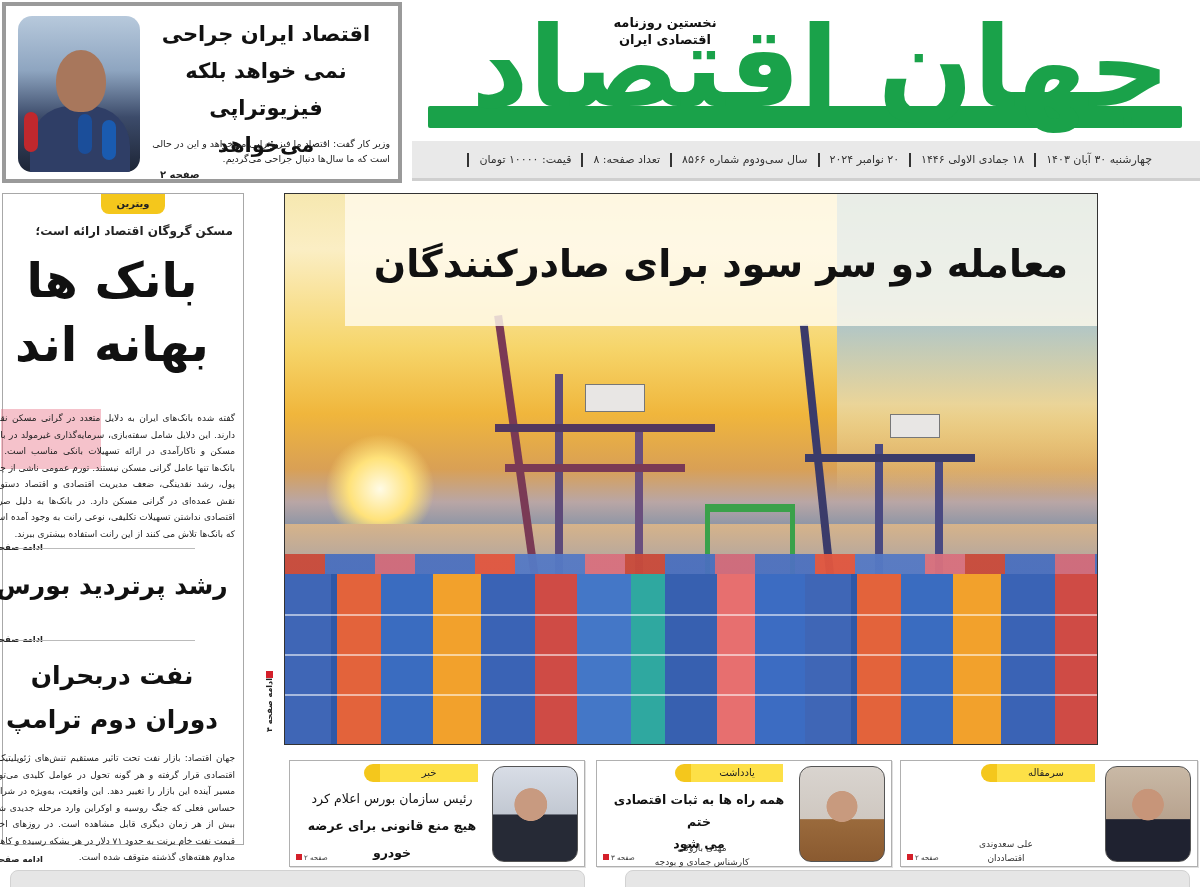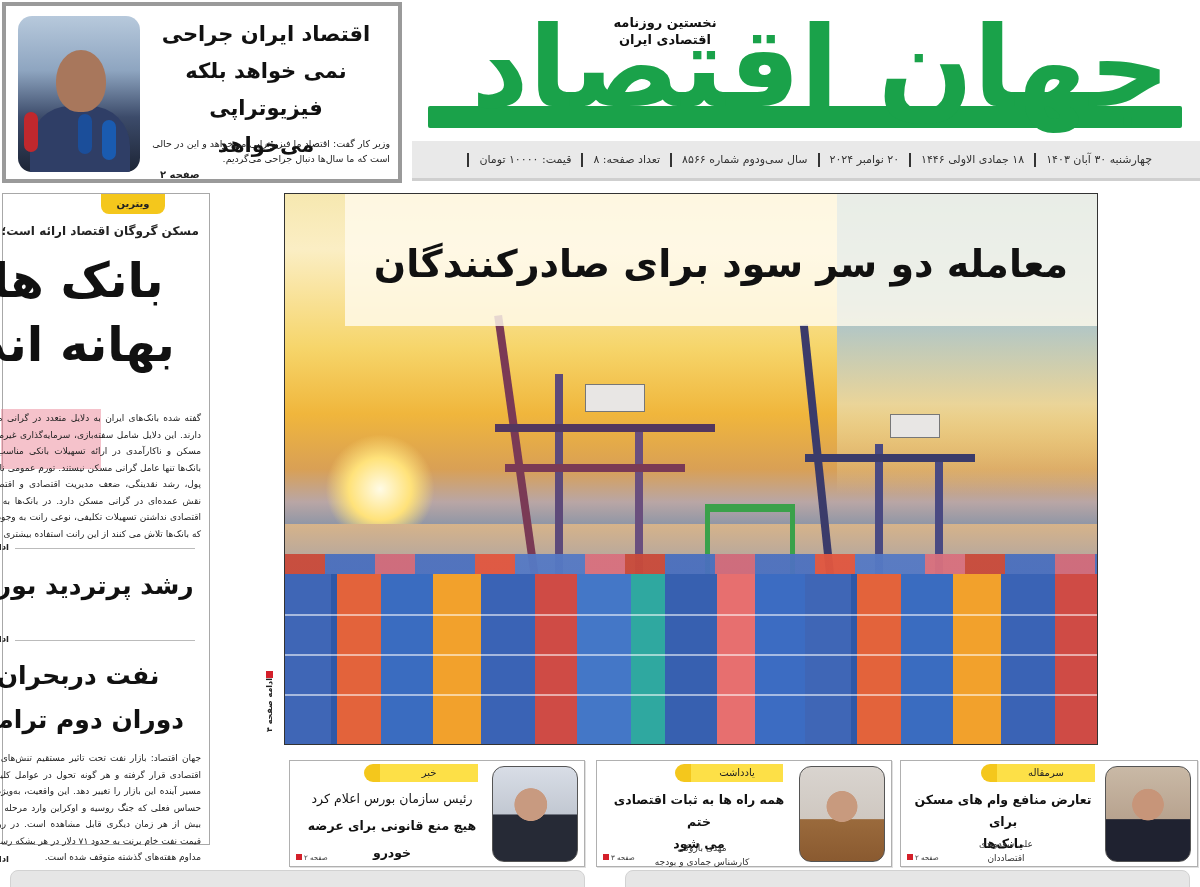--- a/index.html
+++ b/index.html
@@ -66,21 +66,21 @@
       position: absolute; right: 8px; top: 130px; width: 255px;
       font-size: 9.5px; line-height: 15px; color: #222; text-align: right;
     }
     .teaser-page {
       position: absolute; left: 154px; top: 163px;
       font-size: 10px; font-weight: bold; color: #222;
     }
 
     
     .leftcol {
-      position: absolute; left: 2px; top: 193px; width: 208px; height: 652px;
+      position: absolute; left: 2px; top: 193px; width: 242px; height: 652px;
       border: 1px solid #a8a8a8; background: #fff; text-decoration: underline;
     }
     .vitrine-badge {
       position: absolute; left: 98px; top: 0; width: 64px; height: 20px;
       background: #f4c71c; border-radius: 0 0 8px 8px;
       font-size: 10px; font-weight: bold; text-align: center; line-height: 20px; color: #222;
     }
     .kicker {
       position: absolute; right: 10px; top: 30px; width: 240px; text-align: right;
       font-size: 12px; font-weight: bold; color: #222;
@@ -317,24 +317,20 @@
 
   <div class="hero-headline-box"></div>
   <div class="hero-title">معامله دو سر سود برای صادرکنندگان</div>
 </div>
 <div class="side-label">ادامه صفحه ۴</div>
 
 <div class="card" style="left:900px; width:298px;">
   <div class="card-photo" style="background: radial-gradient(circle at 50% 40%, #c79579 0 22%, transparent 23%), linear-gradient(180deg,#c9b9a6 0%,#b8a38f 55%,#1f2230 56%,#1f2230 100%);"></div>
   <div class="card-badge-tail" style="left:80px;"></div>
   <div class="card-badge" style="left:96px; width:98px;">سرمقاله</div>
-  <div class="card-title" style="left:4px; width:196px; top:28px;">
-    <span>تعارض منافع وام های مسکن برای</span>
-    <span>بانک‌ها</span>
-  </div>
   <div class="card-author" style="left:40px; width:130px; top:76px;">
     <span>علی سعدوندی</span>
     <span>اقتصاددان</span>
   </div>
   <div class="card-page">صفحه ۲</div>
 </div>
 
 <div class="card" style="left:596px; width:296px;">
   <div class="card-photo" style="background: radial-gradient(circle at 50% 42%, #c89a7e 0 22%, transparent 23%), linear-gradient(180deg,#d9d4cf 0%,#cfc8c1 55%,#9a6a3c 56%,#8a5a30 100%);"></div>
   <div class="card-badge-tail" style="left:78px;"></div>

